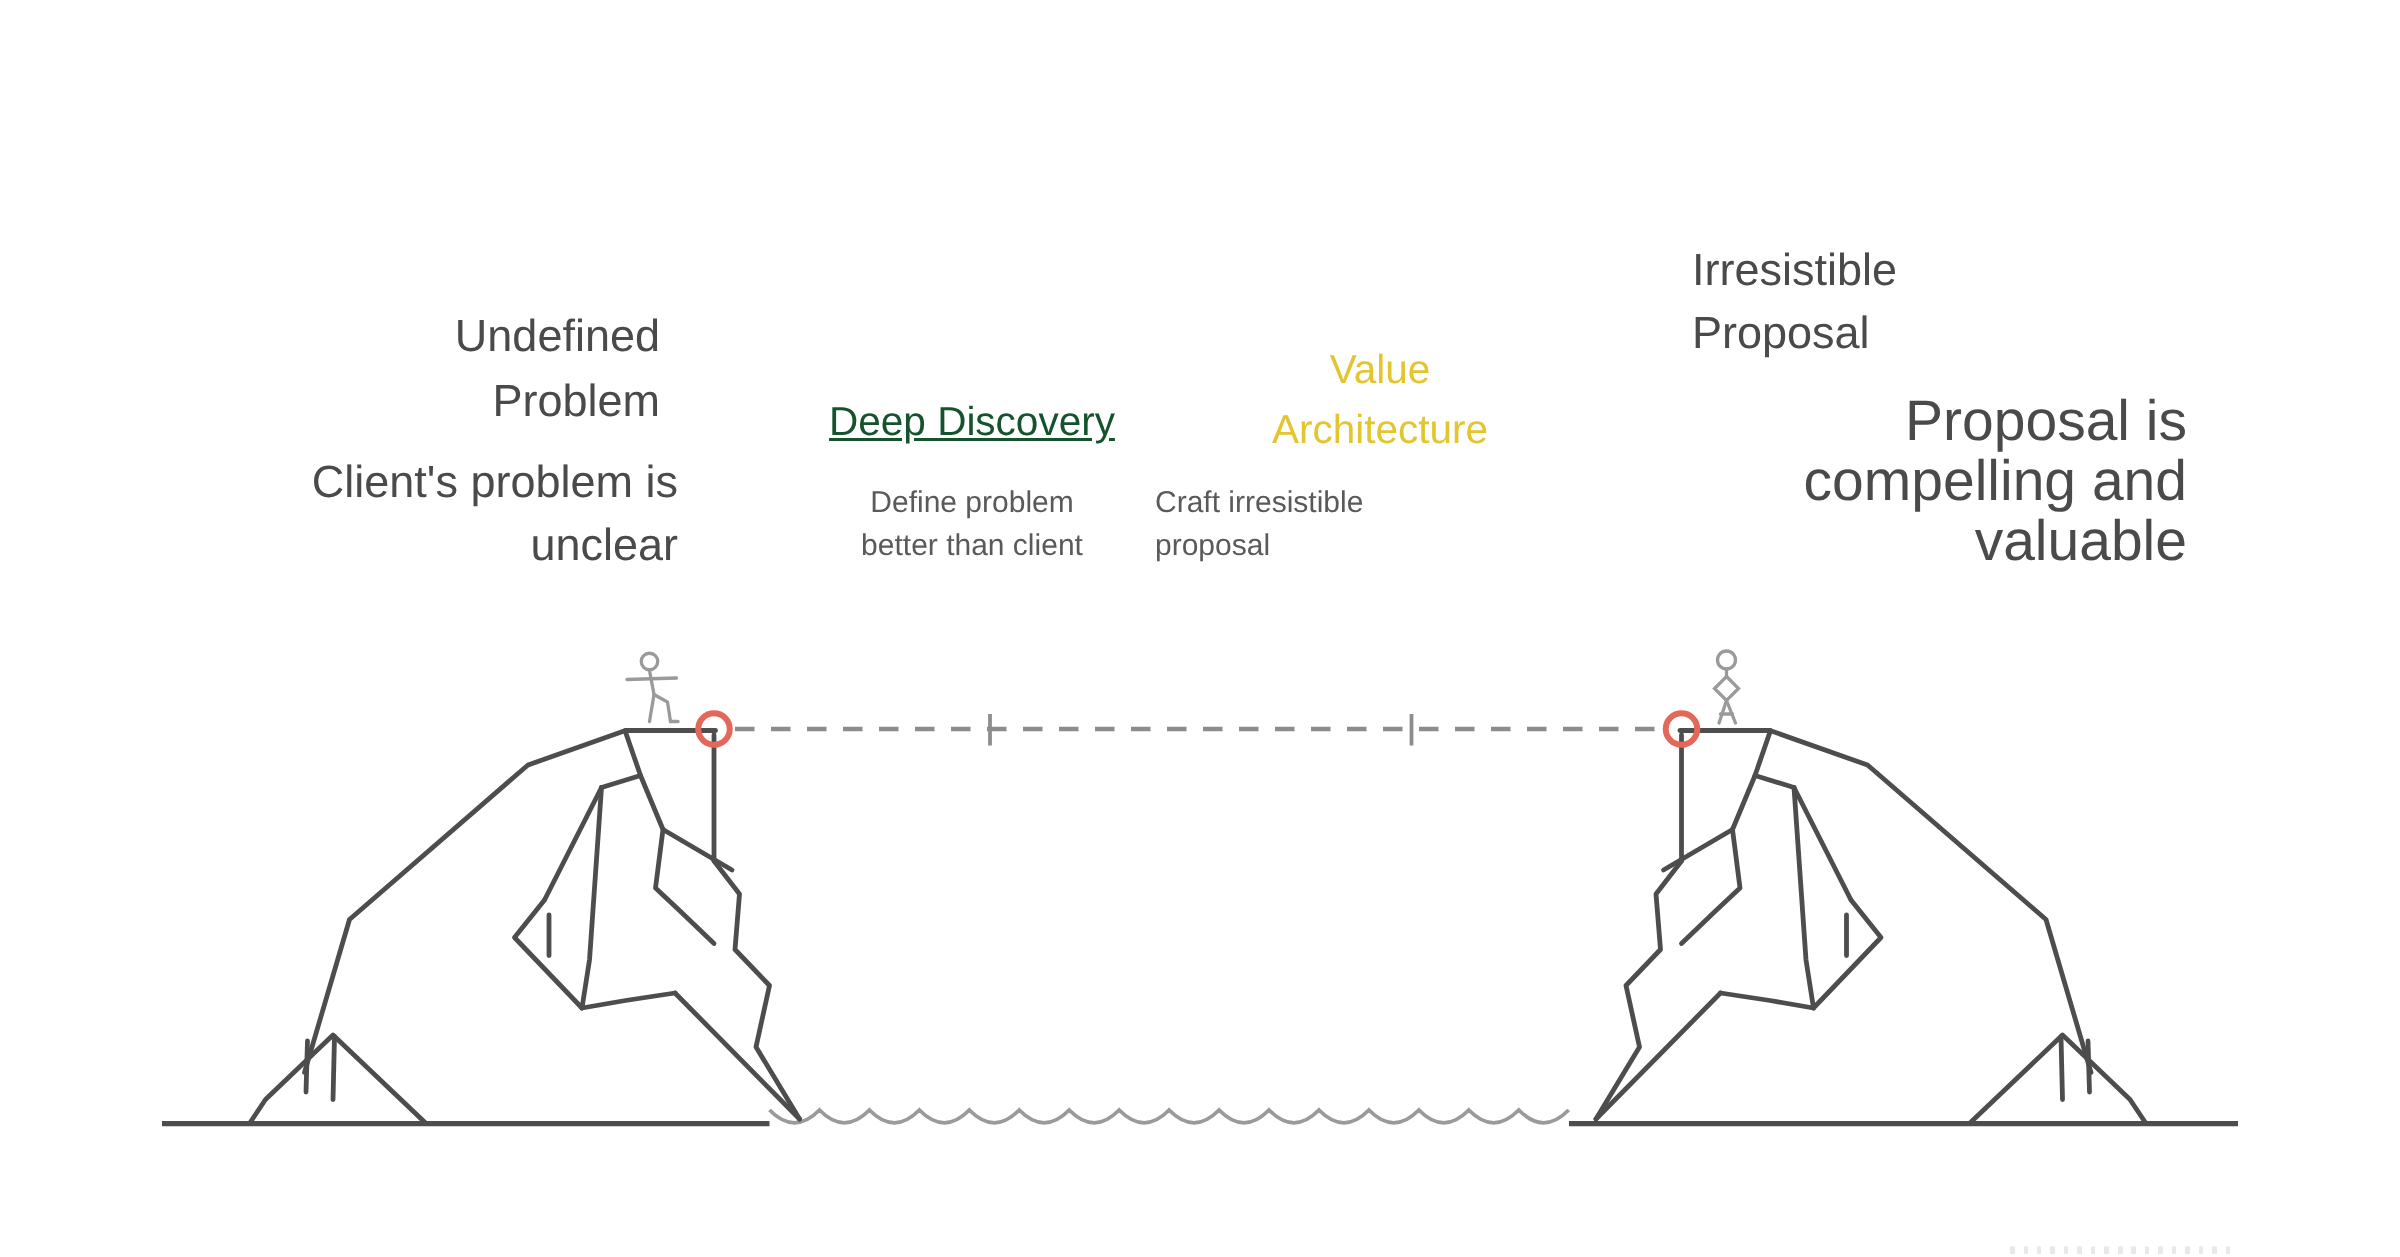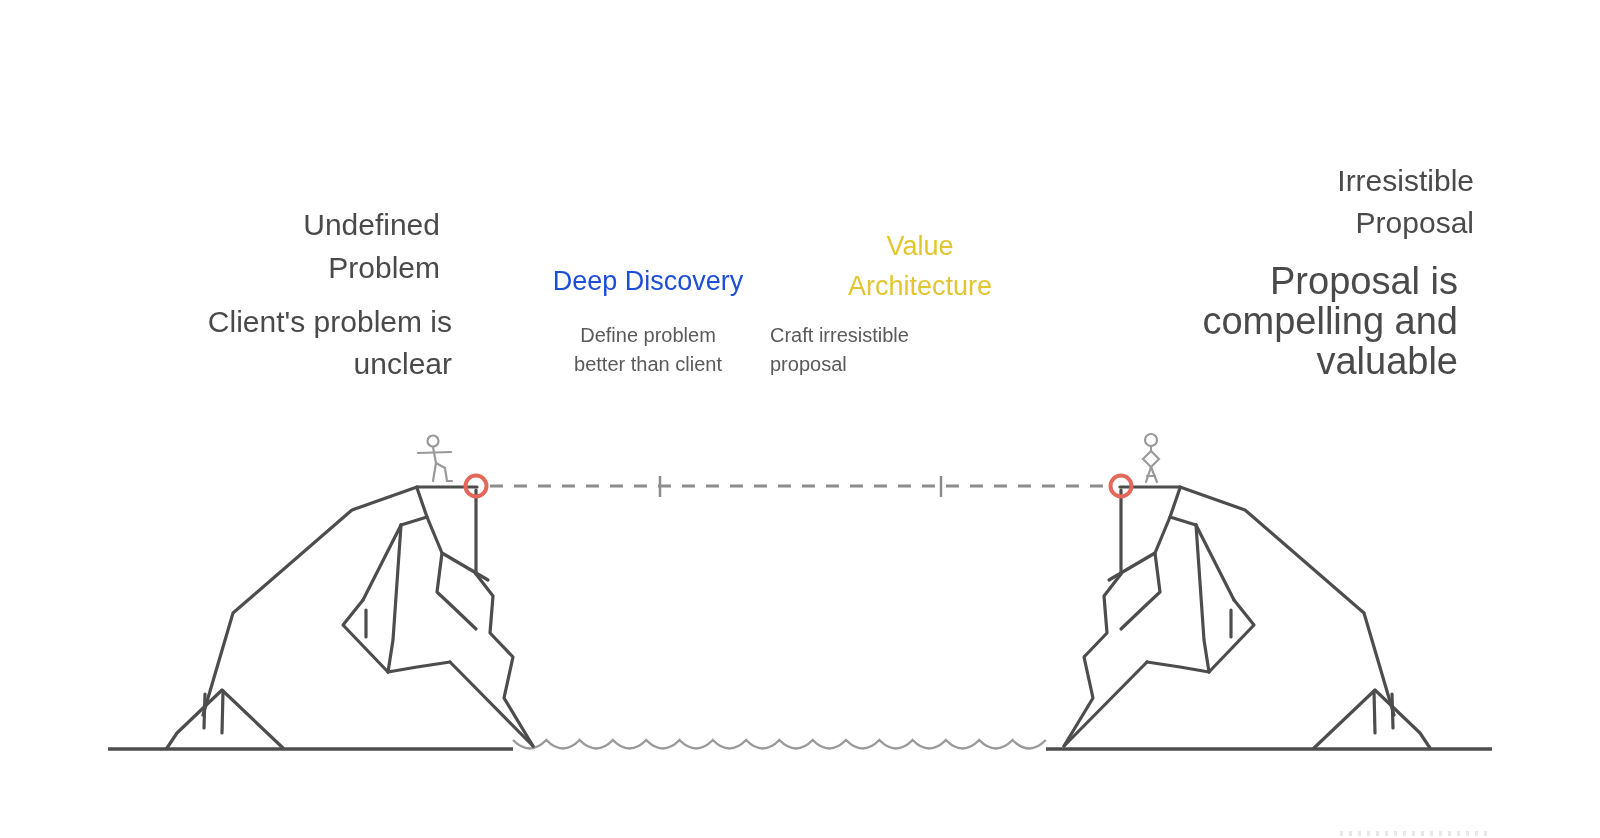--- a/index.html
+++ b/index.html
@@ -31,22 +31,22 @@
   }
   .t-va-title{
     left:770px;top:226px;width:300px;text-align:center;
     font-size:27px;line-height:40px;font-weight:500;
   }
   .t-va-desc{
     left:770px;top:321px;width:300px;text-align:left;
     font-size:20px;line-height:29px;color:var(--text-gray);
   }
   .t-right-title{
-    left:1128px;top:160px;width:330px;text-align:right;
-    font-size:30px;line-height:42px;color:var(--text-dark);margin-left:16px;
+    left:1128px;top:160px;width:330px;text-align:left;
+    font-size:30px;line-height:42px;color:var(--text-dark);
   }
   .t-right-desc{
     left:1128px;top:261px;width:330px;text-align:right;
     font-size:38px;line-height:40px;color:var(--text-dark);
   }
   .watermark-remnant{
     position:absolute;left:1340px;top:831px;width:150px;height:5px;
     background:repeating-linear-gradient(90deg,#d6d6d6 0 3px,transparent 3px 9px);
     opacity:.55;
   }
@@ -116,21 +116,21 @@
       <path d="M1151,467 L1157,482"></path>
       <path d="M1147,476 L1155,476"></path>
     </g>
   </svg>
 
   <div class="text-block t-left-title">Undefined
 Problem</div>
   <div class="text-block t-left-desc">Client's problem is
 unclear</div>
 
-  <div class="text-block t-dd-title" style="color: #1d4ed8;">Deep Discovery</div>
+  <div class="text-block t-dd-title" style="color: #14532d; text-decoration: underline;">Deep Discovery</div>
   <div class="text-block t-dd-desc">Define problem
 better than client</div>
 
   <div class="text-block t-va-title" style="color: rgb(226, 197, 47);">Value
 Architecture</div>
   <div class="text-block t-va-desc">Craft irresistible
 proposal</div>
 
   <div class="text-block t-right-title">Irresistible
 Proposal</div>

